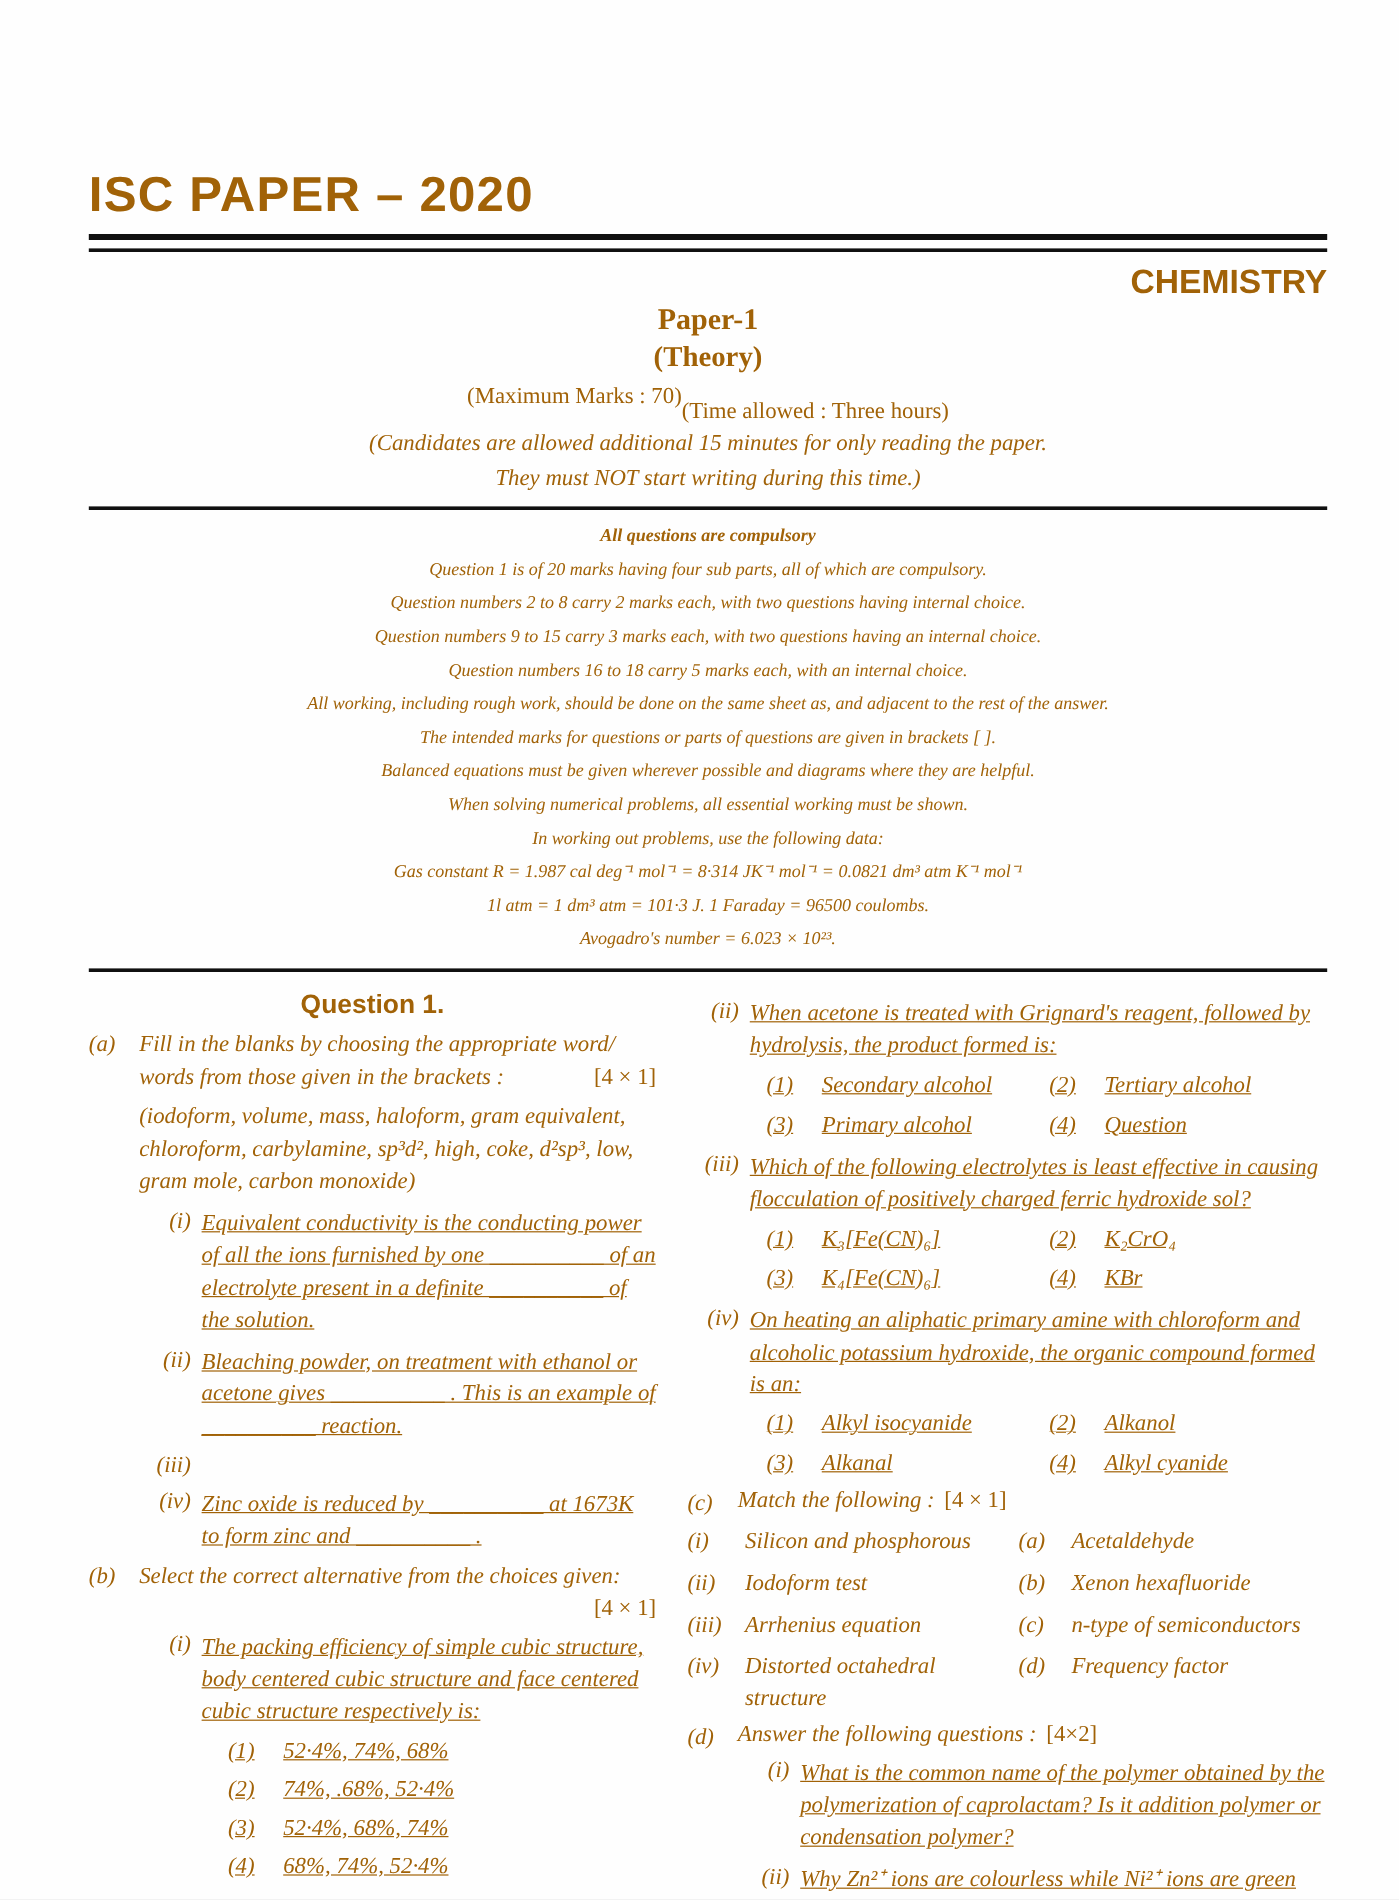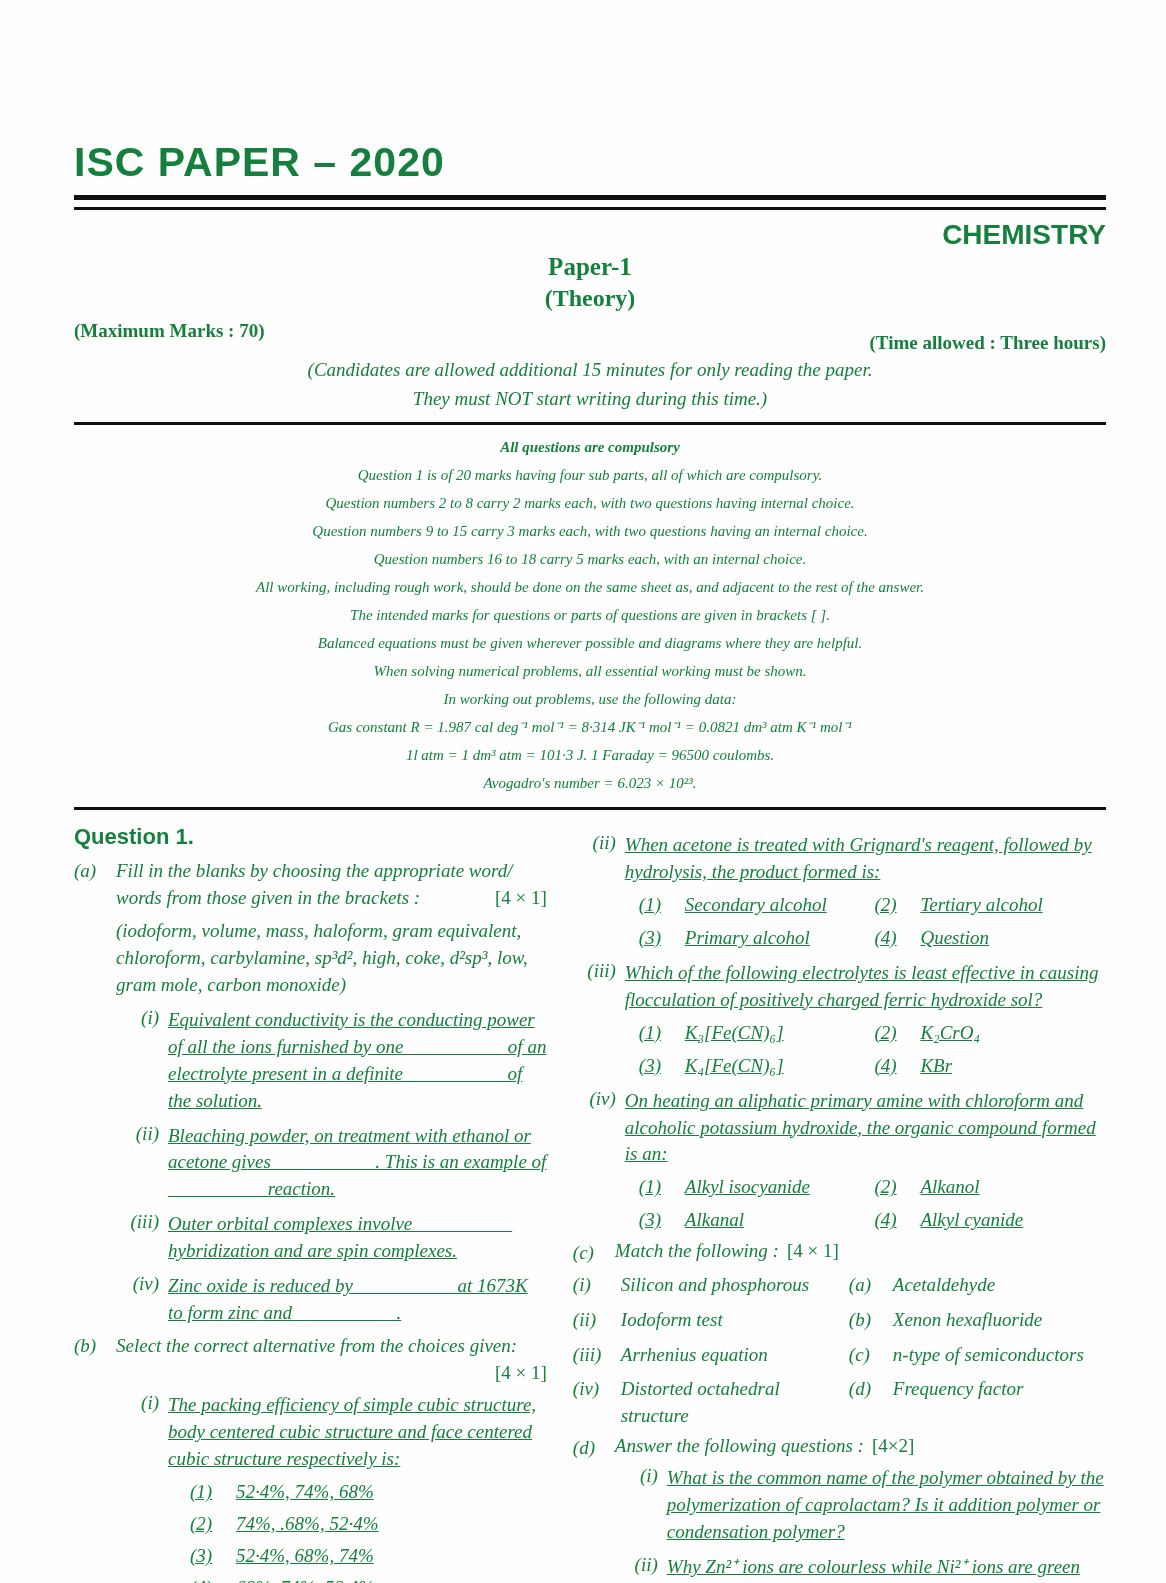--- a/index.html
+++ b/index.html
@@ -1,54 +1,54 @@
 <!DOCTYPE html>
 <html><head>
 <meta charset="utf-8">
 <style>
   html,body{margin:0;padding:0;background:#e8e8e8;}
   .page{
     position:relative;
     width:1166px;height:1583px;
     margin:0 auto;
     background:#fefefe;
-    color:#15803d;
+    color:#a16207;
     font-family:"Liberation Serif", serif;
     box-sizing:border-box;
     padding:142px 60px 40px 74px;
     overflow:hidden;
   }
   
   .main-title{
     font-family:"Liberation Sans", sans-serif;
     font-weight:bold;font-size:41px;letter-spacing:1px;
     margin:0;line-height:1;
   }
   .double-rule{height:7px;border-top:5px solid #101010;border-bottom:3px solid #101010;margin-top:12px;}
   .subject{
     font-family:"Liberation Sans", sans-serif;
     font-weight:bold;font-size:28px;text-align:right;margin-top:10px;line-height:1.1;
   }
   .paper-no{font-weight:bold;font-size:25px;text-align:center;margin-top:2px;}
   .paper-type{font-weight:bold;font-size:24px;text-align:center;margin-top:4px;}
-  .marks-row{display:flex;justify-content:space-between;font-weight:bold;font-size:19px;margin-top:8px;}
+  .marks-row{display:flex;justify-content:center;font-weight:normal;font-size:19px;margin-top:8px;}
   .marks-row .right{padding-top:12px;}
   .cand-note{font-style:italic;font-size:19px;text-align:center;line-height:27px;margin-top:2px;}
   .single-rule{border-top:3px solid #101010;margin-top:10px;}
   
   .instr{font-style:italic;font-size:15px;text-align:center;line-height:28px;margin-top:8px;}
   .instr .head{font-weight:bold;}
   
   .qrule{border-top:3px solid #101010;margin-top:10px;}
   .cols{display:flex;gap:26px;margin-top:14px;}
   .col-left{width:47%;}
   .col-right{width:53%;}
   .qtitle{
     font-family:"Liberation Sans", sans-serif;
-    font-weight:bold;font-size:22px;margin:0 0 8px 0;
+    font-weight:bold;font-size:22px;margin:0 0 8px 0;text-align:center;
   }
   .part{display:flex;margin-top:6px;}
   .part > .plabel{flex:0 0 42px;font-style:italic;font-size:19px;padding-top:2px;}
   .part > .pbody{flex:1;}
   .ptext{position:relative;font-style:italic;font-size:19px;line-height:1.42;}
   .ptext .marks-abs{position:absolute;right:0;bottom:0;font-style:normal;font-size:19px;}
   .marks-line{text-align:right;font-size:19px;margin-top:2px;}
   .inline-marks{display:flex;font-style:italic;font-size:19px;}
   .inline-marks .mk{font-style:normal;flex:0 0 auto;padding-left:8px;}
   .wordbank{font-style:italic;font-size:19px;line-height:1.42;margin-top:6px;}
@@ -120,21 +120,20 @@
           <div class="item">
             <span class="ilabel">(i)</span>
             <div class="ibody">Equivalent conductivity is the conducting power of all the ions furnished by one __________ of an electrolyte present in a definite __________ of the solution.</div>
           </div>
           <div class="item">
             <span class="ilabel">(ii)</span>
             <div class="ibody">Bleaching powder, on treatment with ethanol or acetone gives __________ . This is an example of __________ reaction.</div>
           </div>
           <div class="item">
             <span class="ilabel">(iii)</span>
-            <div class="ibody">Outer orbital complexes involve __________ hybridization and are spin complexes.</div>
           </div>
           <div class="item">
             <span class="ilabel">(iv)</span>
             <div class="ibody">Zinc oxide is reduced by __________ at 1673K to form zinc and __________ .</div>
           </div>
         </div>
       </div>
 
       <div class="part">
         <span class="plabel">(b)</span>

